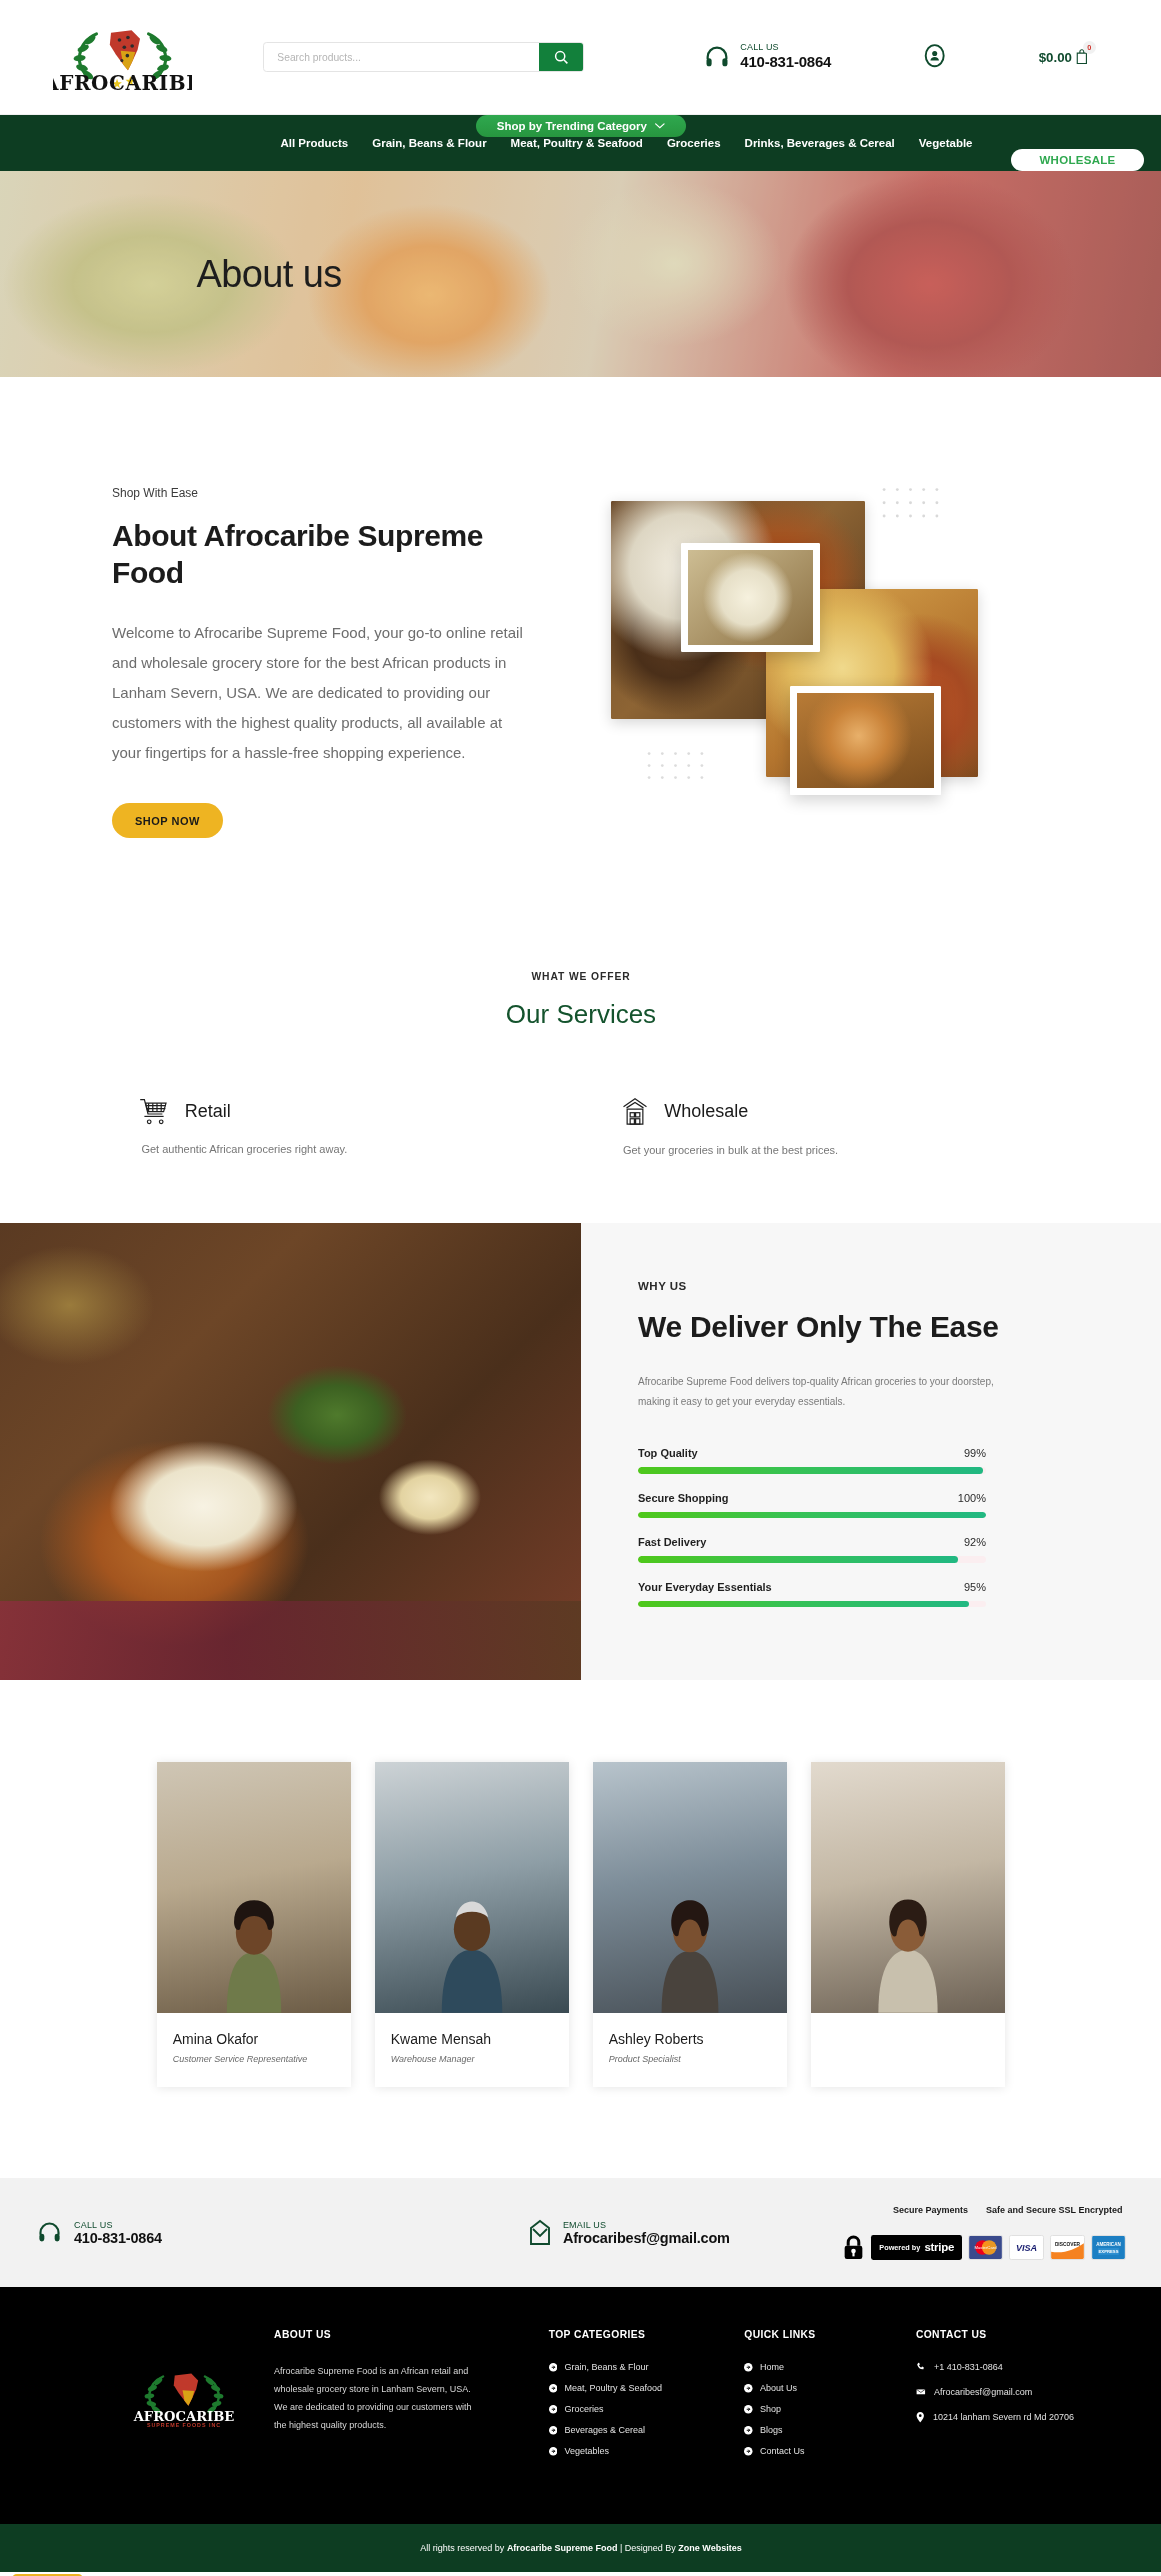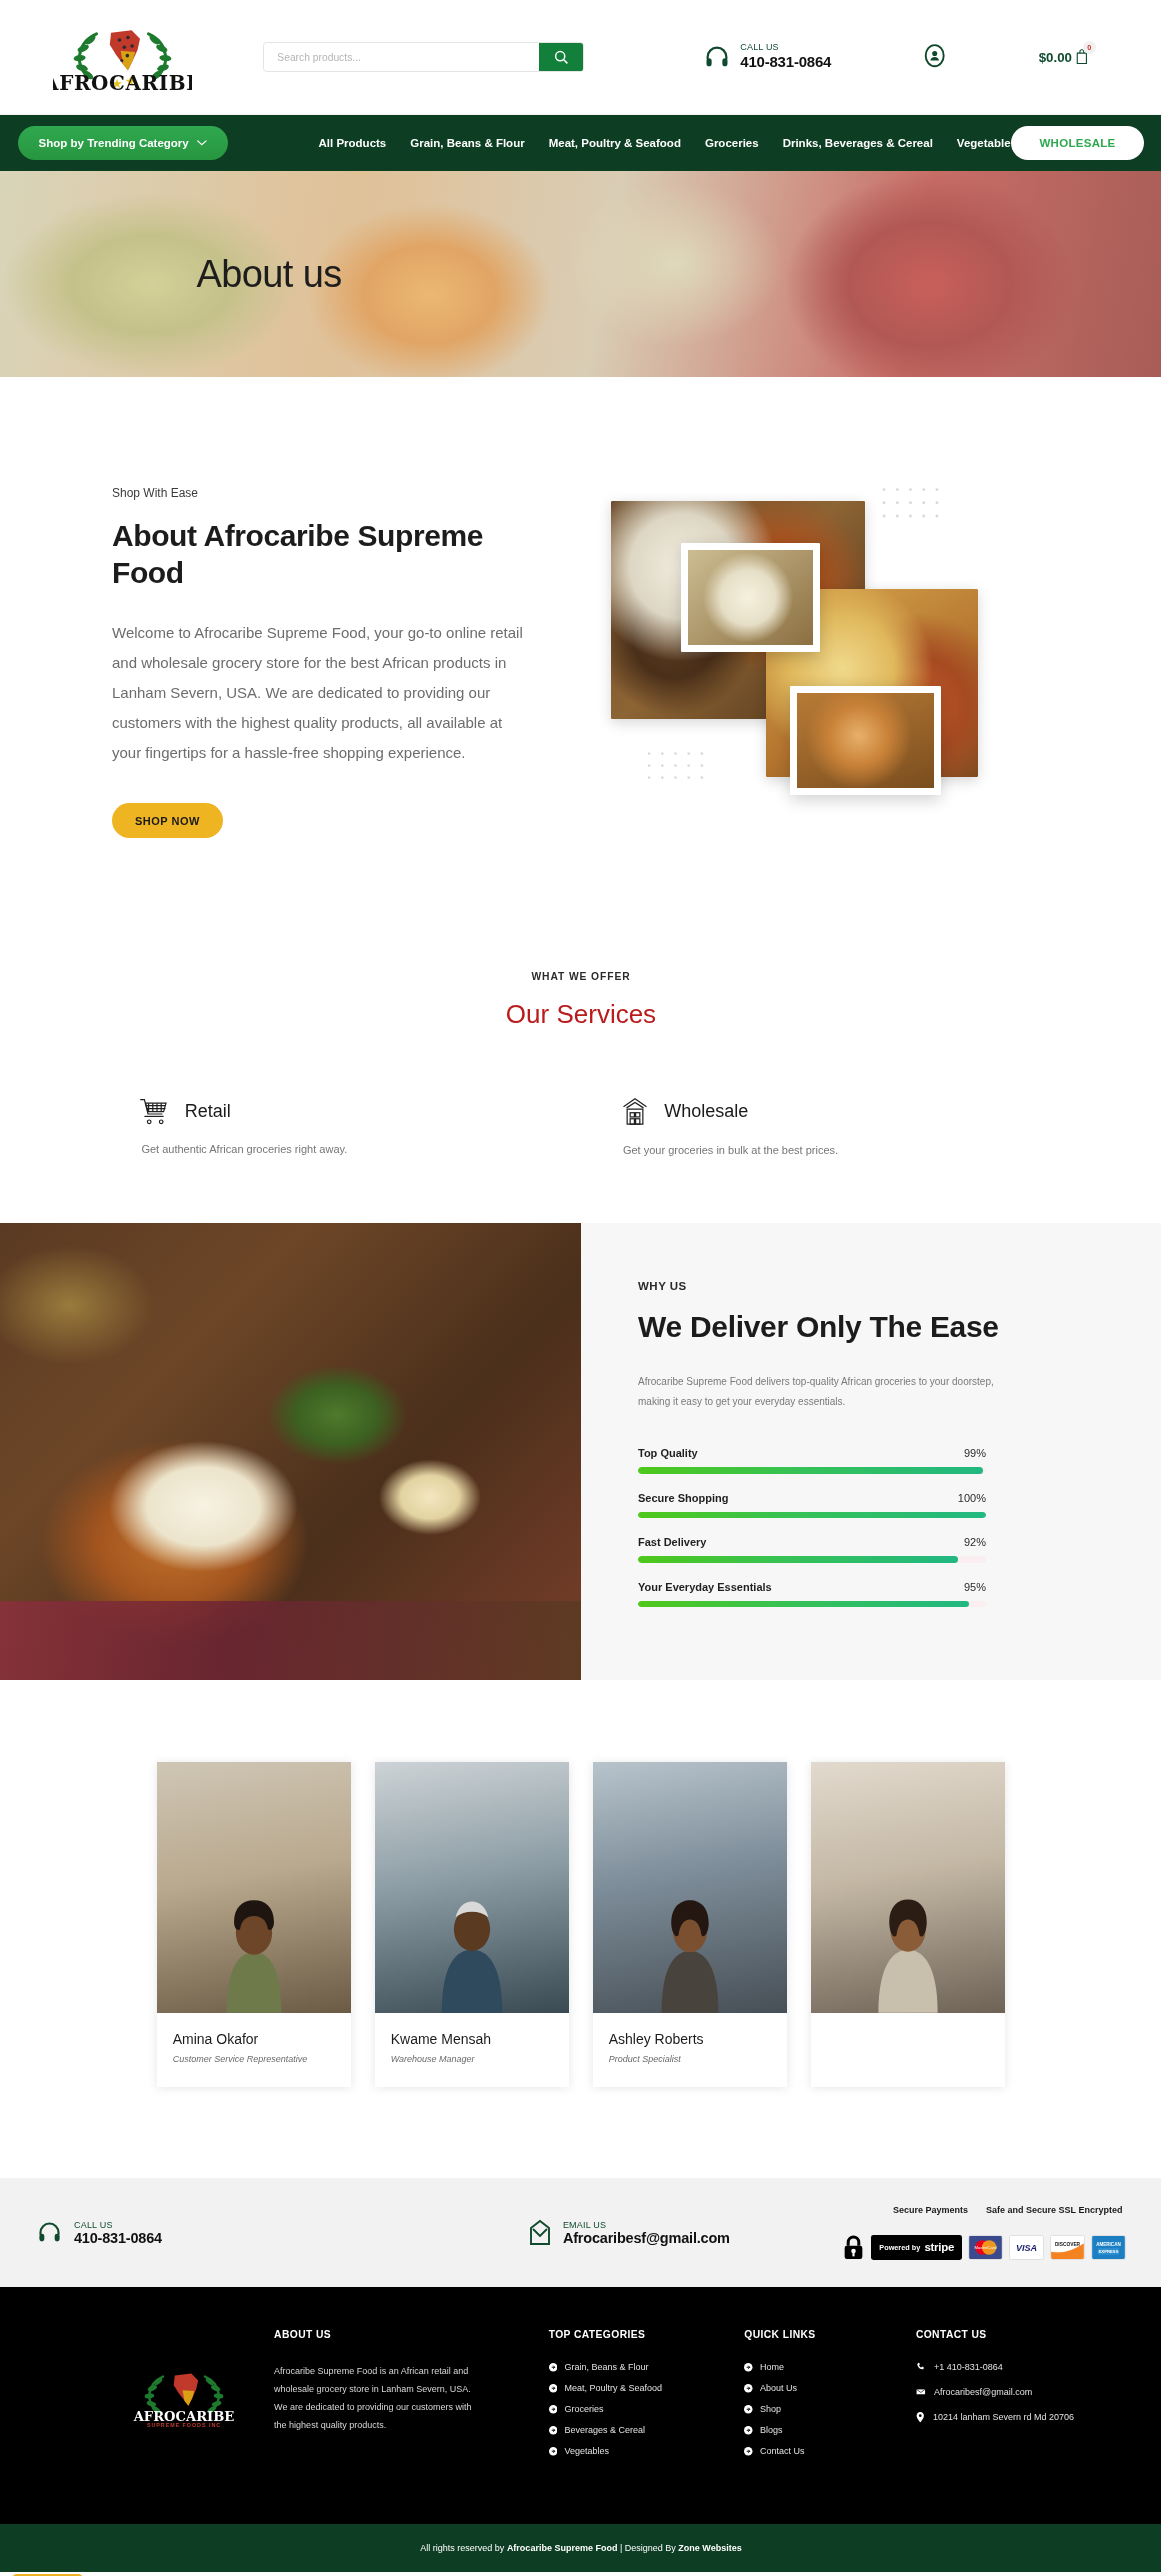--- a/index.html
+++ b/index.html
@@ -86,20 +86,21 @@
     display:flex; align-items:center; justify-content:center;
   }
 
   
   .navbar {
     height: 56px;
     background: #0d3d22;
     display: flex;
     align-items: center;
     padding: 0 18px 0 18px;
+    flex-direction: column;
   }
   .trending-btn {
     background: linear-gradient(180deg,#2fa84f,#27963f);
     color: #fff;
     border: none;
     border-radius: 20.6px;
     height: 34px;
     padding: 0 20.6px;
     font-size: 11.5px;
     font-weight: 700;
@@ -219,21 +220,21 @@
   }
   .dots-tr { position:absolute; right: 18px; top: 0; }
   .dots-bl { position:absolute; left: 61px; bottom: 33px; }
 
   
   .services { padding: 12px 12px 67px; text-align:center; }
   .services .kicker {
     font-size: 10.3px; font-weight: 600; letter-spacing: 0.9px; color:#2b2b2b;
     margin-bottom: 17px;
   }
-  .services h2 { font-size: 26px; font-weight: 400; color: #b91c1c; margin-bottom: 67px; }
+  .services h2 { font-size: 26px; font-weight: 400; color: #14532d; margin-bottom: 67px; }
   .services-grid {
     max-width: 908px; margin: 0 auto;
     display: grid; grid-template-columns: 1fr 1fr; gap: 0 67px;
     text-align: left; padding-left: 12px;
   }
   .svc-head { display:flex; align-items:center; gap: 15.7px; margin-bottom: 18px; }
   .svc-head h3 { font-size: 18px; font-weight: 400; color: #1a1a1a; }
   .svc-desc { font-size: 11px; color: #767676; padding-left: 2.4px; }
 
   

